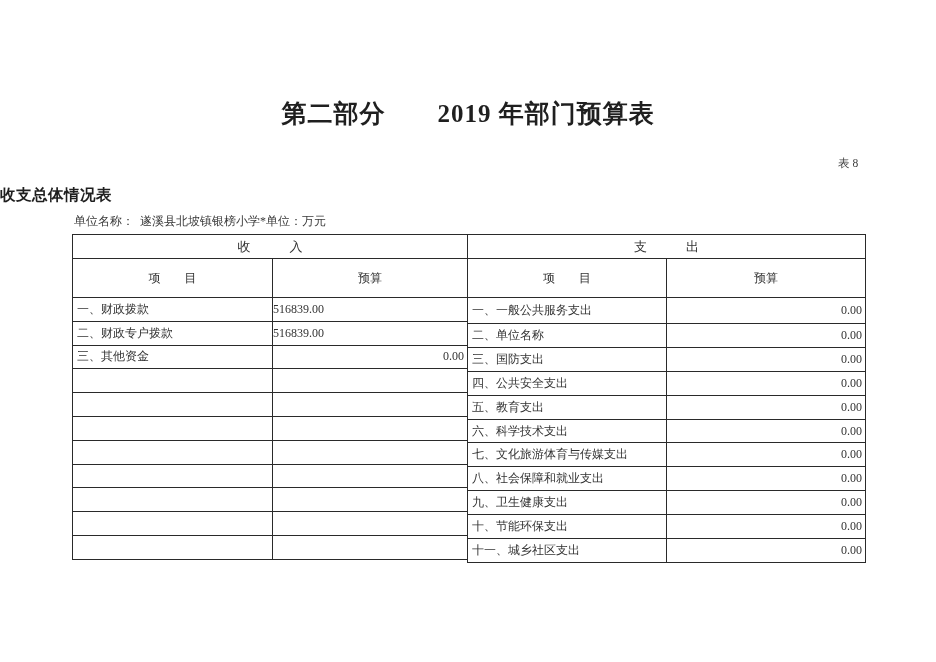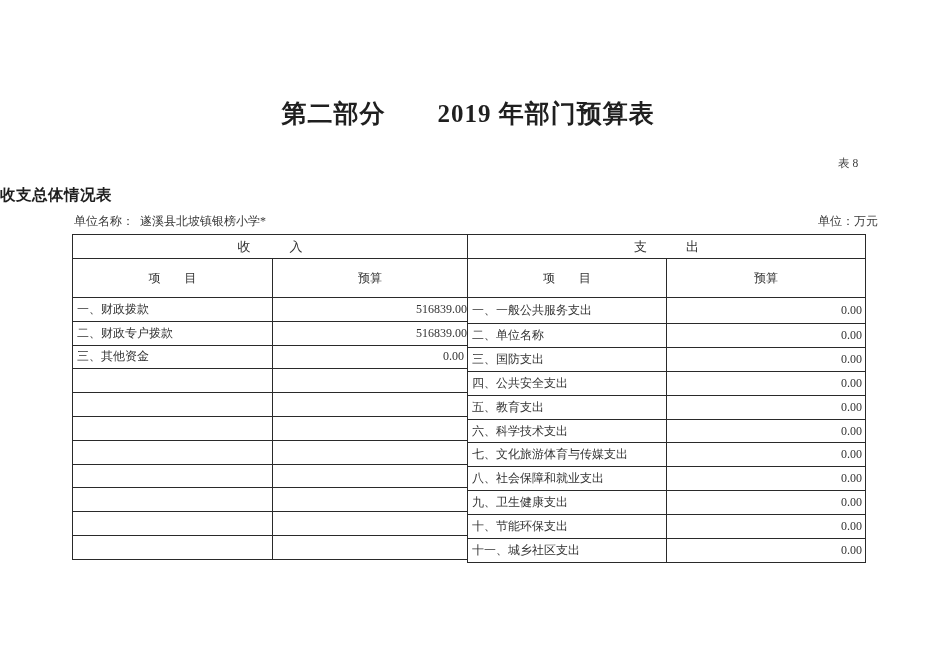--- a/index.html
+++ b/index.html
@@ -22,21 +22,21 @@
     font-size: 11.5px; color: #3a3a3a;
   }
   .doc-subtitle {
     position: absolute; top: 185px; left: 0; width: 936px;
     text-align: left;
     font-size: 15.5px; font-weight: 700; color: #1f1f1f;
     letter-spacing: 0.5px;
   }
   .meta-row {
     position: absolute; top: 213px; left: 74px; width: 804px;
-    display: flex; justify-content: space-between;
+    display: flex; 
     font-size: 12px; color: #3a3a3a;
   }
   .meta-left { white-space: nowrap; }
   .unit-name { margin-left: 6px; }
   .tables-wrap {
     position: absolute; top: 234px; left: 72px;
     display: flex; align-items: flex-start;
   }
   table {
     border-collapse: collapse; table-layout: fixed;
@@ -56,21 +56,21 @@
   tr.sec-row { height: 24px; }
   th.sec-h { text-align: center; font-size: 13px; margin-left: 13px; }
   tr.cols-row { height: 39px; }
   th.col-h { text-align: center; font-size: 12px; }
   .tbl-income tbody tr { height: 23.8px; }
   .tbl-expend tbody tr { height: 23.9px; }
   .tbl-expend tbody tr:first-child { height: 26px; }
   td.item { text-align: left; padding-left: 4px; }
   td.val { text-align: center; }
   td.val[data-align="right"] { text-align: right; padding-right: 3px; }
-  td.val[data-align="center"] { text-align: right; }
+  td.val[data-align="center"] { text-align: left; }
 </style>
 </head>
 <body>
 
 <div>
 
   <div class="doc-title">第二部分　　2019 年部门预算表</div>
 
   <div class="table-note">表 8</div>
 

